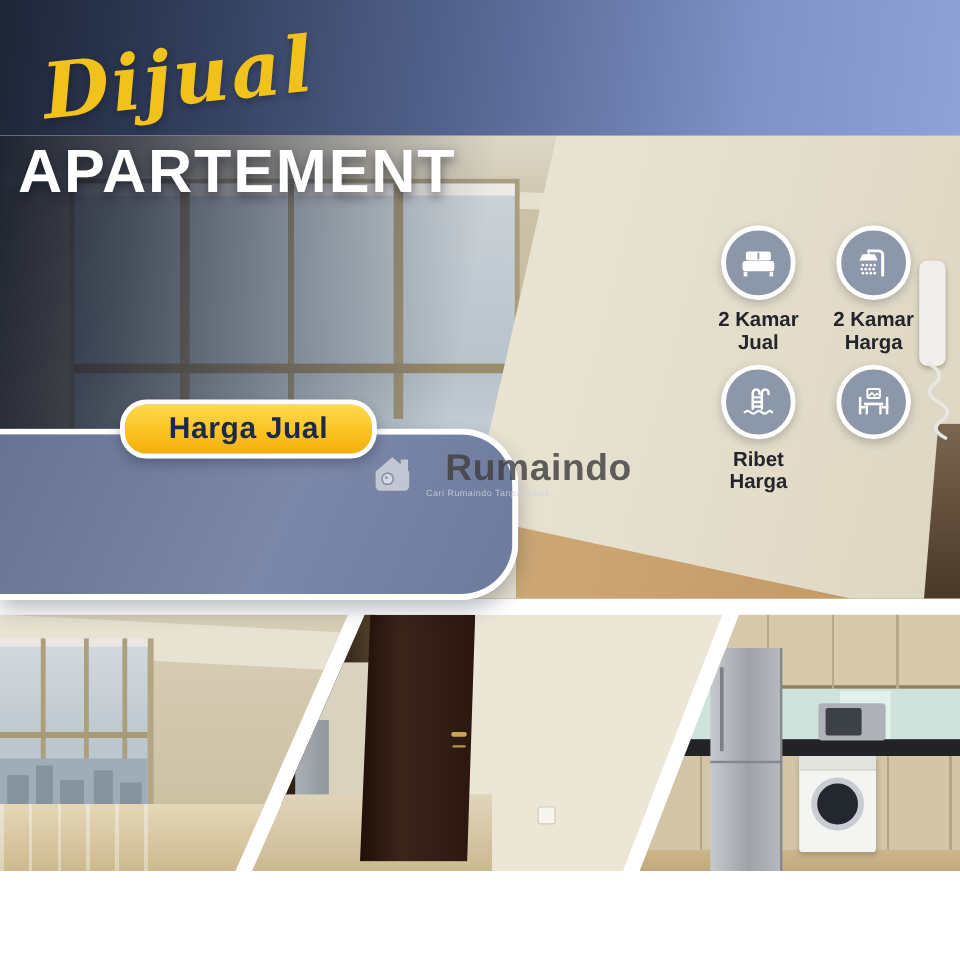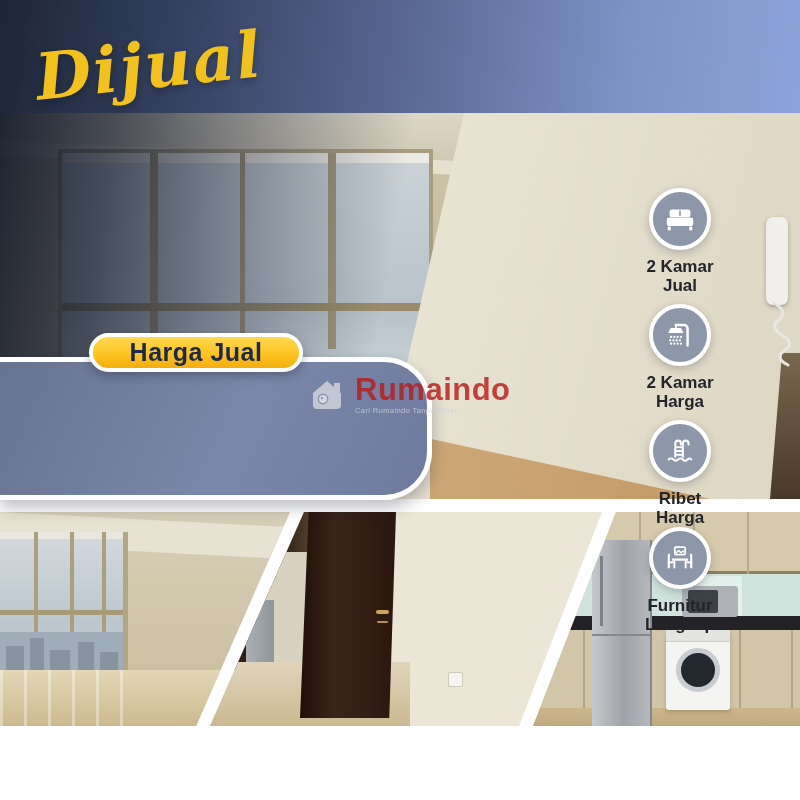--- a/index.html
+++ b/index.html
@@ -57,35 +57,35 @@
   .title1{left:15px;top:117px;font-size:51px;}
   .title2{left:19px;top:196px;font-size:52px;}
 
   
   .price-banner{left:0;top:357px;width:432px;height:143px;z-index:20;box-sizing:border-box;
     background:linear-gradient(115deg,#687391 0%,#7b87a8 55%,#6f7b9e 100%);
     border:5px solid #fff;border-left:none;border-radius:0 48px 48px 0;
     box-shadow:0 8px 16px rgba(20,28,48,.28);}
   .price-value{left:20px;top:398px;z-index:22;color:#fff;font-size:47px;font-weight:800;
     letter-spacing:-.5px;text-shadow:0 3px 6px rgba(10,14,26,.38);}
-  .price-pill{left:89px;top:333px;width:214px;height:39px;z-index:24;box-sizing:border-box;
+  .price-pill{left:100px;top:333px;width:214px;height:49px;z-index:24;box-sizing:border-box;
     background:linear-gradient(180deg,#ffd94e 0%,#fbc11f 60%,#f3ae0e 100%);
     border:4px solid #fff;border-radius:22px;display:flex;align-items:center;justify-content:center;
     box-shadow:0 4px 10px rgba(20,28,48,.3);}
   .price-pill span{color:#1b2a4a;font-size:25px;font-weight:700;letter-spacing:.5px;}
 
   
   .watermark{left:306px;top:374px;z-index:26;display:flex;align-items:center;gap:7px;opacity:.82;}
   .wm-text{display:flex;flex-direction:column;}
-  .wm-brand{font-size:31px;font-weight:700;color:#b91c1c;line-height:1;letter-spacing:.5px;}
+  .wm-brand{font-size:31px;font-weight:700;color:#404040;line-height:1;letter-spacing:.5px;margin-left:16px;}
   .wm-tagline{font-size:7.5px;color:#ccd0da;margin-top:1px;letter-spacing:.4px;}
 
   
   .features{left:584px;top:188px;width:192px;z-index:14;display:grid;
-    grid-template-columns:1fr;grid-template-rows:116px 116px;justify-items:center;}
+    grid-template-columns:1fr 1fr;grid-template-rows:116px 116px;justify-items:center;}
   .feature{display:flex;flex-direction:column;align-items:center;}
   .f-circle{width:54px;height:54px;border-radius:50%;background:#8d97aa;border:4px solid #fff;
     display:flex;align-items:center;justify-content:center;box-shadow:0 3px 8px rgba(30,35,50,.25);}
   .f-label{margin-top:7px;text-align:center;font-size:17px;font-weight:700;color:#23252a;line-height:1.12;}
 
   
   .strip{left:0;top:512px;width:800px;height:214px;background:#fff;}
   .strip .photo{position:absolute;left:0;top:0;width:800px;height:214px;}
   .photoA{clip-path:polygon(0 0,36.25% 0,24.5% 100%,0 100%);
     background:linear-gradient(180deg,#d8cfb8 0%,#c9bc9c 100%);}
@@ -178,20 +178,21 @@
     <div class="abs hero-floor"></div>
     <div class="abs hero-doorstrip"></div>
     <div class="abs intercom-body"></div>
     <svg class="abs intercom-cord" viewBox="0 0 40 66">
       <path d="M14 2 q14 8 6 16 q-12 8 2 16 q14 8 2 16 q-10 7 4 14" fill="none" stroke="#e9e7e2" stroke-width="3" stroke-linecap="round"></path>
     </svg>
     <div class="abs hero-shade"></div>
   </div>
 
   <div class="abs script-title">Dijual</div>
+  <div class="abs title-line title1">APARTEMENT</div>
 
   <div class="abs features">
     <div class="feature">
       <div class="f-circle">
         <svg width="34" height="34" viewBox="0 0 36 36" fill="#fff">
           <rect x="7" y="8" width="22" height="8" rx="2"></rect>
           <rect x="17.2" y="9" width="1.6" height="6" fill="#8d97aa"></rect>
           <rect x="4" y="16.5" width="28" height="9" rx="2.5"></rect>
           <rect x="5" y="26" width="3.2" height="4"></rect>
           <rect x="27.8" y="26" width="3.2" height="4"></rect>
@@ -254,24 +255,20 @@
             <rect x="9.5" y="18.5" width="17" height="2.4"></rect>
             <rect x="11" y="20.9" width="2" height="8"></rect>
             <rect x="23" y="20.9" width="2" height="8"></rect>
             <rect x="5" y="13.5" width="2.2" height="15.4"></rect>
             <rect x="5" y="21.5" width="5.8" height="2.2"></rect>
             <rect x="28.8" y="13.5" width="2.2" height="15.4"></rect>
             <rect x="25.2" y="21.5" width="5.8" height="2.2"></rect>
           </g>
         </svg>
       </div>
-      <div class="f-label">
-        <div>Furnitur</div>
-        <div>Lengkap</div>
-      </div>
     </div>
   </div>
 
   <div class="abs price-banner"></div>
   <div class="abs price-pill">
     <span>Harga Jual</span>
   </div>
 
   <div class="abs watermark">
     <svg width="42" height="40" viewBox="0 0 40 40">

